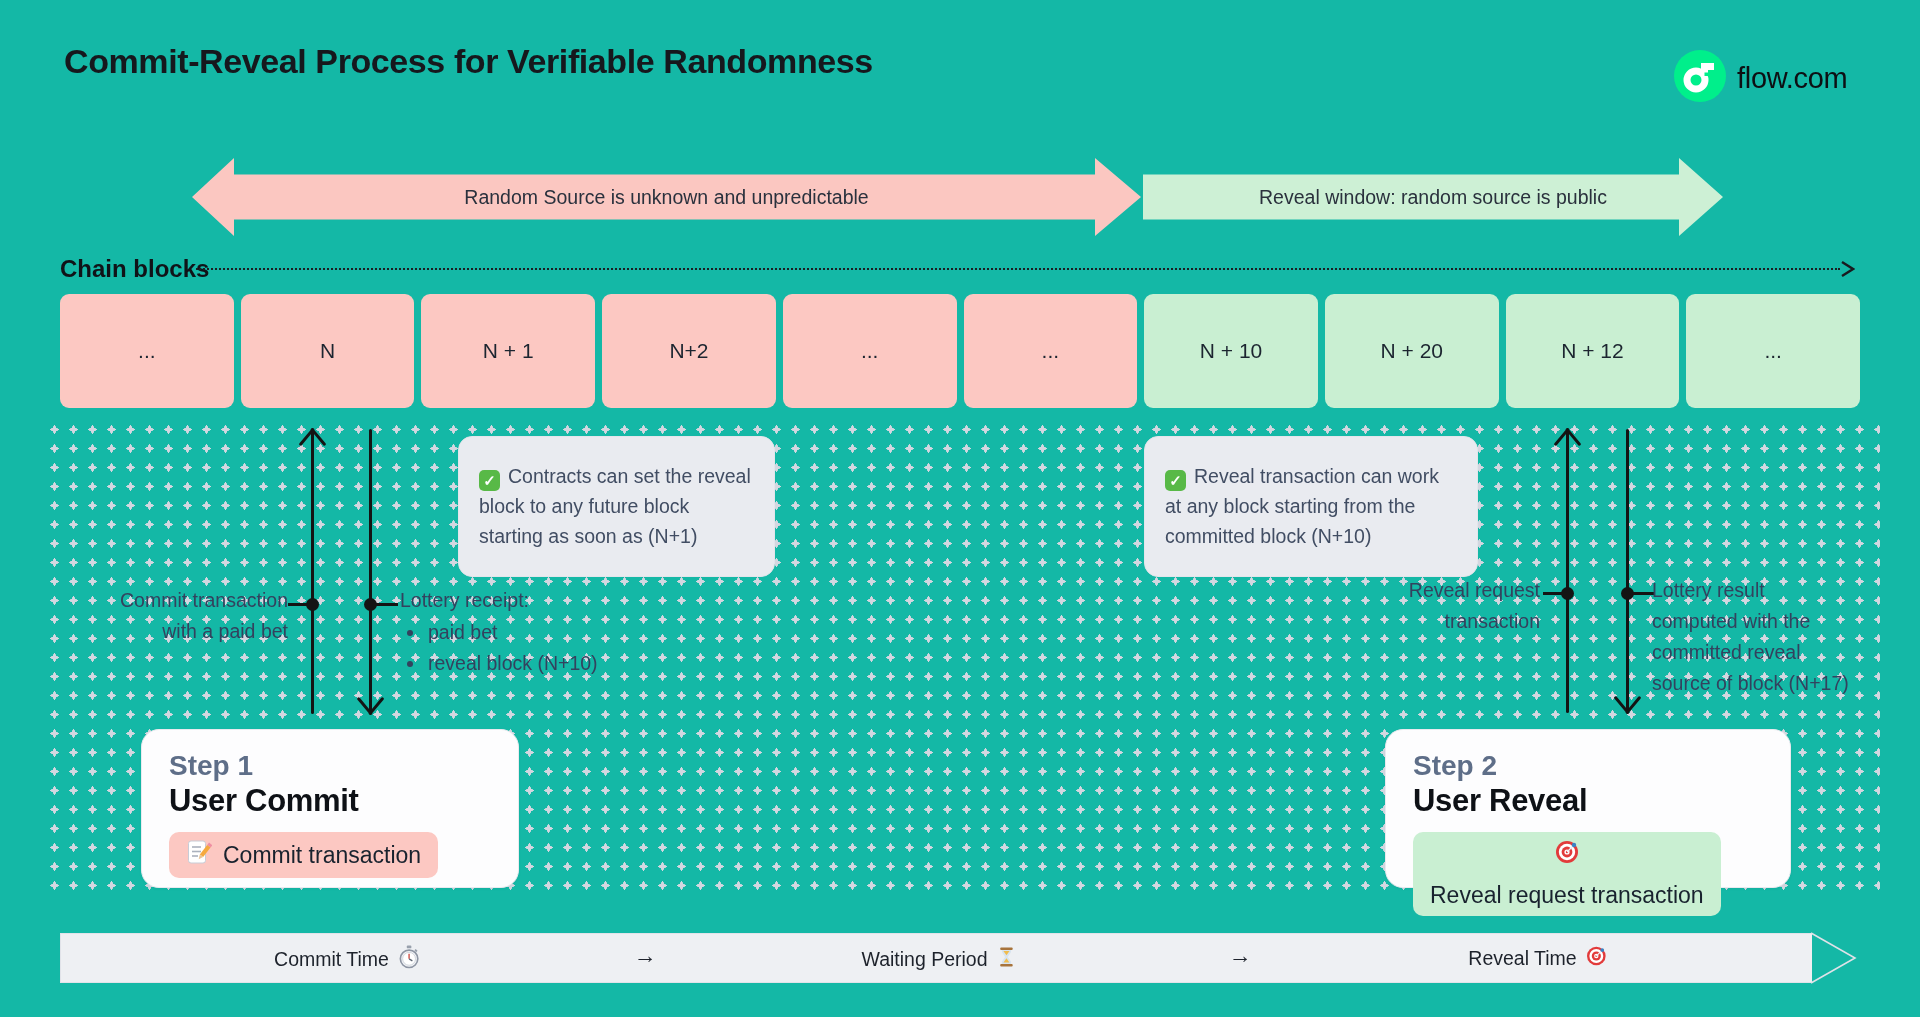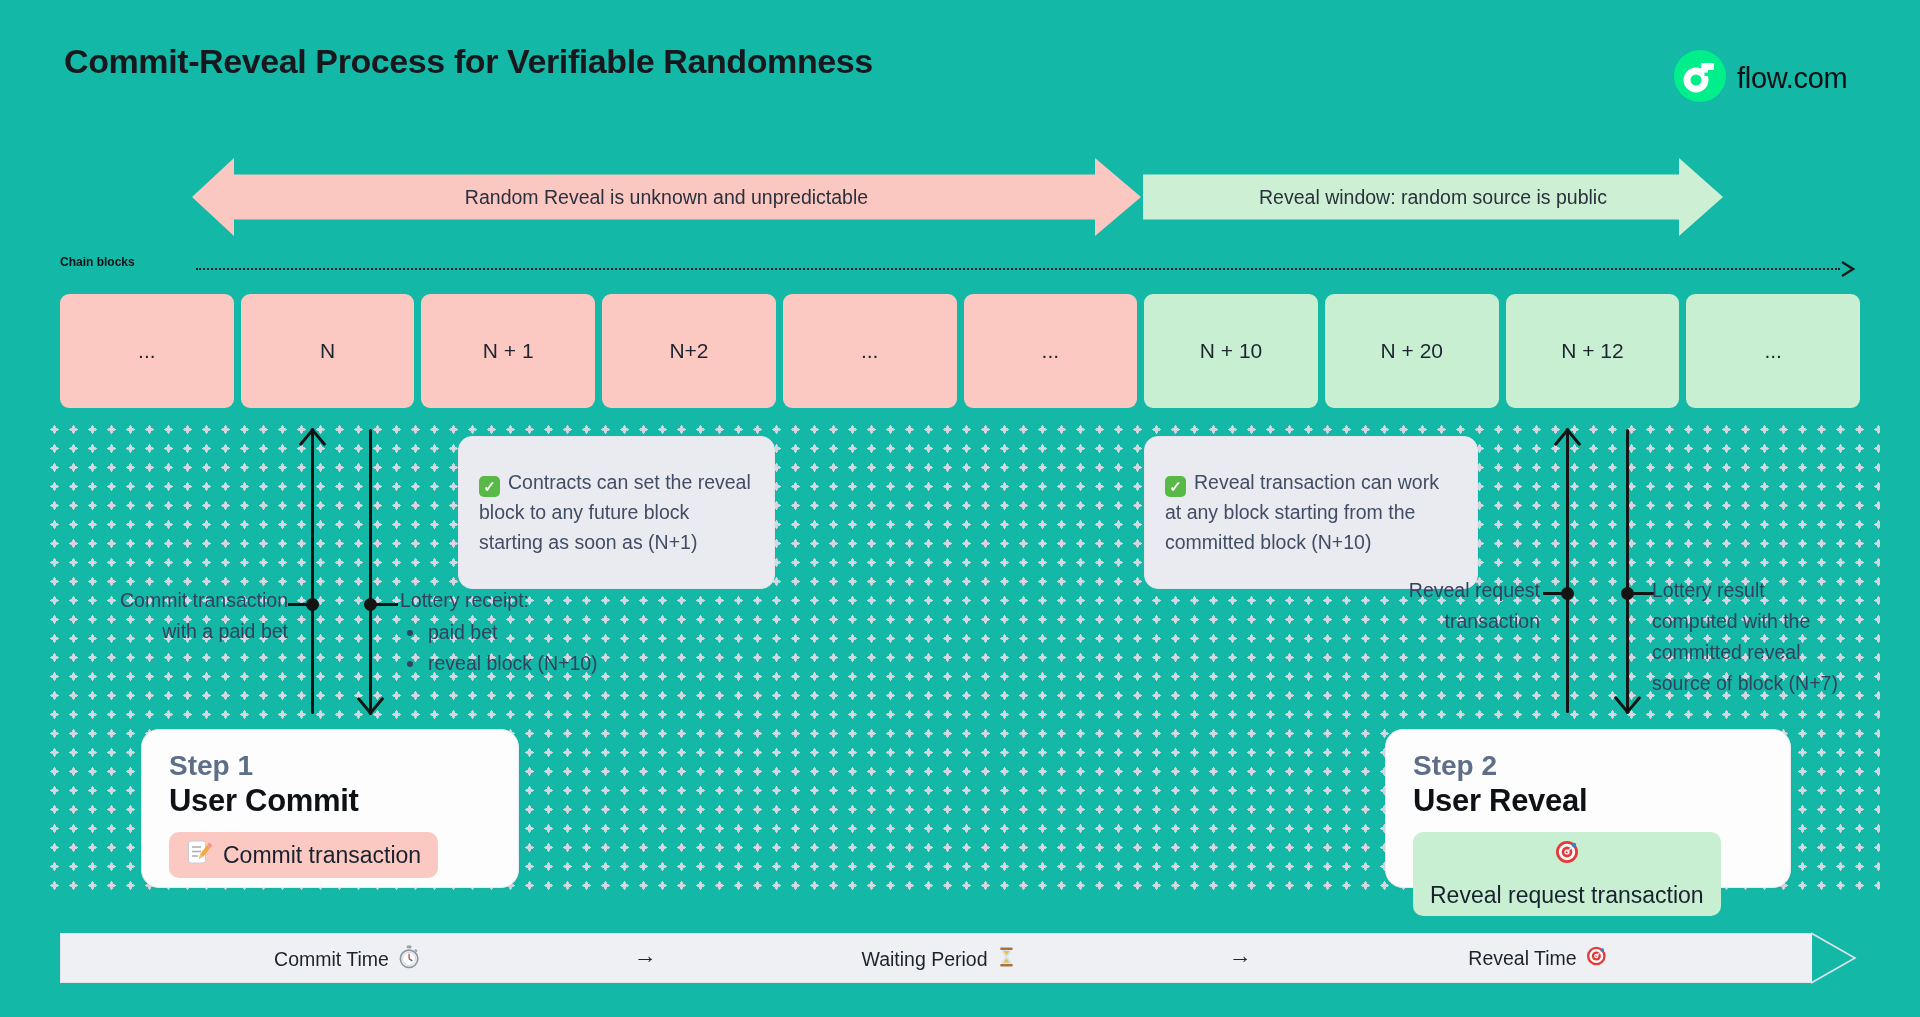--- a/index.html
+++ b/index.html
@@ -15,38 +15,38 @@
   
   .band{display:flex;align-items:center;justify-content:center;font-size:19.5px;color:#2a313d;}
   .band-commit{left:192px;top:158px;width:949px;height:78px;background:#fbc7c1;
     clip-path:polygon(0 50%,42px 0%,42px 21%,calc(100% - 46px) 21%,calc(100% - 46px) 0%,100% 50%,
                       calc(100% - 46px) 100%,calc(100% - 46px) 79%,42px 79%,42px 100%);}
   .band-reveal{left:1143px;top:158px;width:580px;height:78px;background:#cdf0d5;
     clip-path:polygon(0 21%,calc(100% - 44px) 21%,calc(100% - 44px) 0%,100% 50%,
                       calc(100% - 44px) 100%,calc(100% - 44px) 79%,0 79%);}
 
   
-  .chain-label{left:60px;top:255px;font-size:12px;font-weight:700;color:#101318;}
+  .chain-label{left:60px;top:255px;font-size:24px;font-weight:700;color:#101318;}
   .chain-dotline{left:196px;top:268px;width:1644px;height:0;border-top:2.6px dotted #1c1e22;}
   .chain-arrowhead{left:1840px;top:260px;}
   .blocks{left:60px;top:294px;width:1800px;height:114px;display:flex;gap:7px;}
   .block{flex:1;border-radius:9px;display:flex;align-items:center;justify-content:center;
          font-size:21px;color:#1c2530;}
   .block.commit{background:#fcc8c2;}
   .block.reveal{background:#c9efd2;}
 
   
   .dots-bg{left:45px;top:420px;width:1835px;height:478px;
     background-image:
       radial-gradient(5px 1.3px at 50% 50%, #d3d7e0 97%, rgba(211,215,224,0) 100%),
       radial-gradient(1.3px 5px at 50% 50%, #d3d7e0 97%, rgba(211,215,224,0) 100%);
     background-size:19px 19px;}
 
   
-  .note{background:#e9ebf0;border:1px solid #e3e5eb;border-radius:14px;padding:30px 20px;
+  .note{background:#e9ebf0;border:1px solid #e3e5eb;border-radius:14px;padding:24px 20px;
         font-size:19.5px;line-height:1.55;color:#414d63;}
   .note-commit{left:458px;top:436px;width:275px;}
   .note-reveal{left:1144px;top:436px;width:292px;}
   .check{display:inline-block;width:21px;height:21px;background:#58b947;border-radius:5px;
          color:#fff;font-weight:700;font-size:15px;line-height:21px;text-align:center;
          margin-right:8px;vertical-align:-3px;}
   .check::before{content:"\2713";}
 
   
   .va{position:absolute;width:3px;background:#141414;border-radius:2px;}
@@ -103,21 +103,21 @@
         <circle cx="22" cy="30" r="9" fill="none" stroke="#ffffff" stroke-width="7"></circle>
         <rect x="27" y="13" width="7" height="13" fill="#ffffff"></rect>
         <rect x="27" y="13" width="13" height="7" fill="#ffffff"></rect>
         <rect x="30.5" y="22.5" width="3.5" height="3.5" fill="#00ef8b"></rect>
       </svg>
     </span>
     <span class="brand-name">flow.com</span>
   </div>
 
   <div class="abs band band-commit">
-    <span>Random Reveal is unknown and unpredictable</span>
+    <span>Random Source is unknown and unpredictable</span>
   </div>
   <div class="abs band band-reveal">
     <span>Reveal window: random source is public</span>
   </div>
 
   <div class="abs chain-label">Chain blocks</div>
   <div class="abs chain-dotline"></div>
   <span class="abs chain-arrowhead svg-icon">
     <svg width="15" height="18" viewBox="0 0 15 18">
         <polyline points="2,2 13,9 2,16" fill="none" stroke="#191b1f" stroke-width="2.4"></polyline>
@@ -182,21 +182,21 @@
     </ul>
   </div>
   <div class="abs ann ann-reveal-req">
     <div>Reveal request</div>
     <div>transaction</div>
   </div>
   <div class="abs ann ann-result">
     <div>Lottery result</div>
     <div>computed with the</div>
     <div>committed reveal</div>
-    <div>source of block (N+7)</div>
+    <div>source of block (N+17)</div>
   </div>
 
   <div class="abs card card1">
     <div class="eyebrow">Step 1</div>
     <div class="card-title">User Commit</div>
     <span class="pill commit">
       <span class="svg-icon">
         <svg width="26" height="26" viewBox="0 0 26 26">
           <rect x="2.5" y="2" width="17" height="22" rx="2.5" fill="#ffffff" stroke="#c7ccd6" stroke-width="1"></rect>
           <line x1="6" y1="8" x2="15" y2="8" stroke="#aab1bd" stroke-width="1.6"></line>

